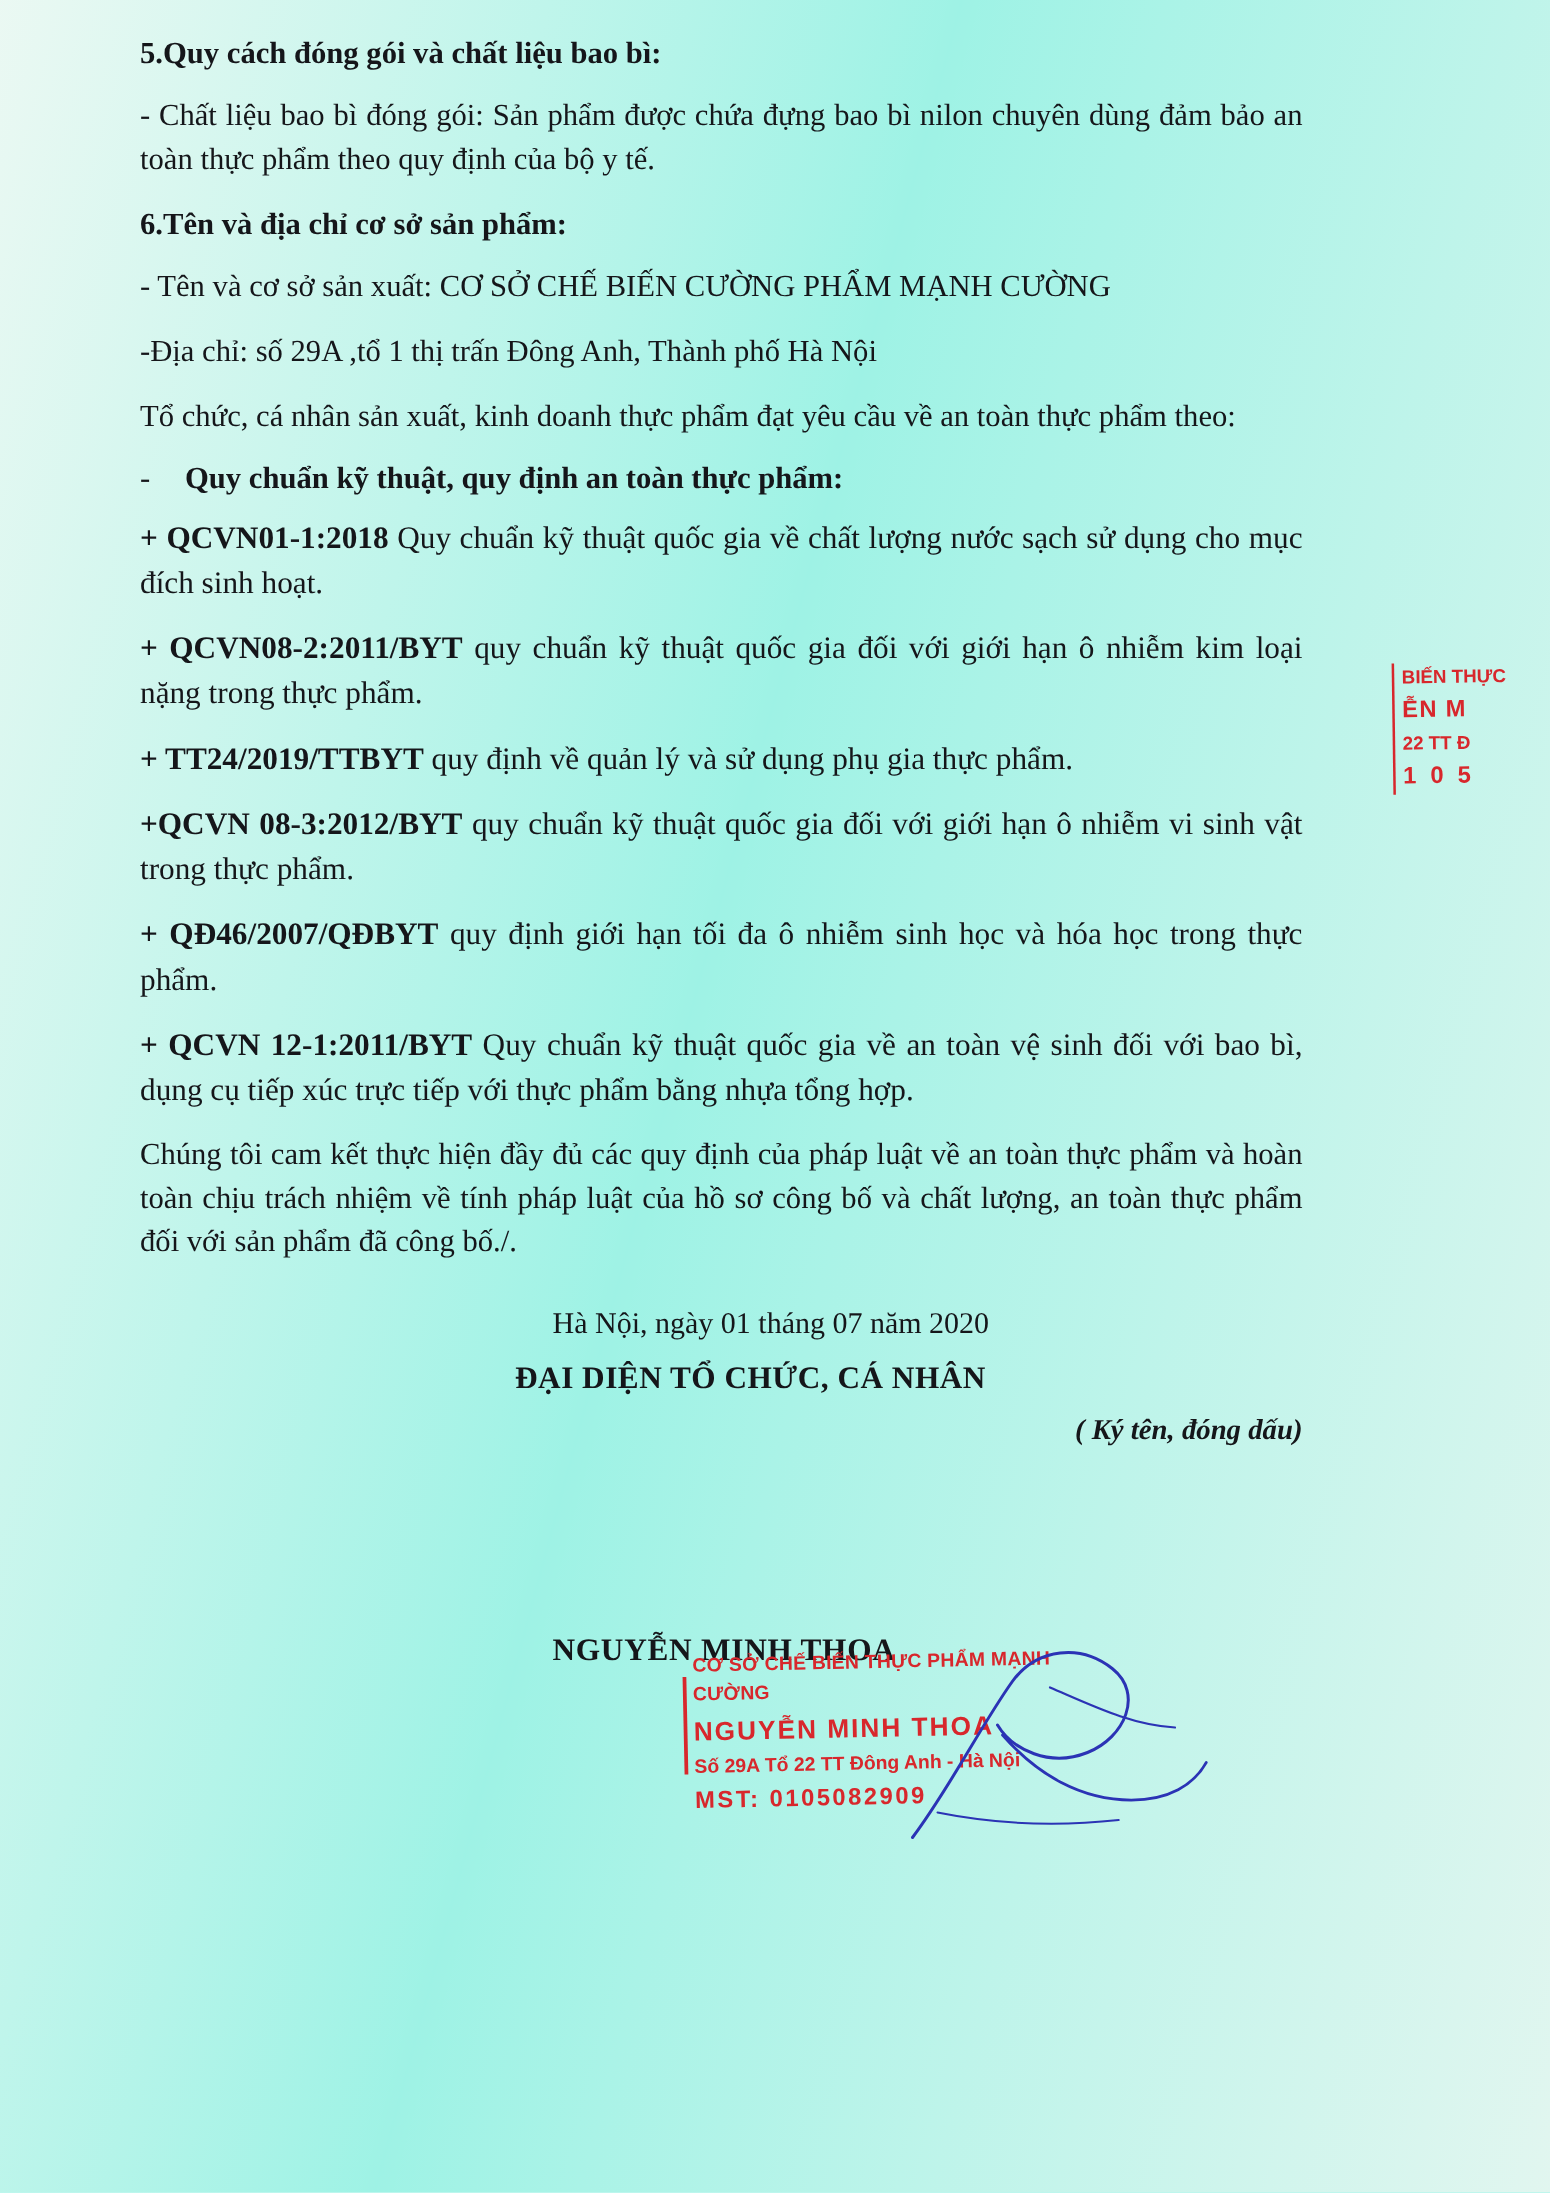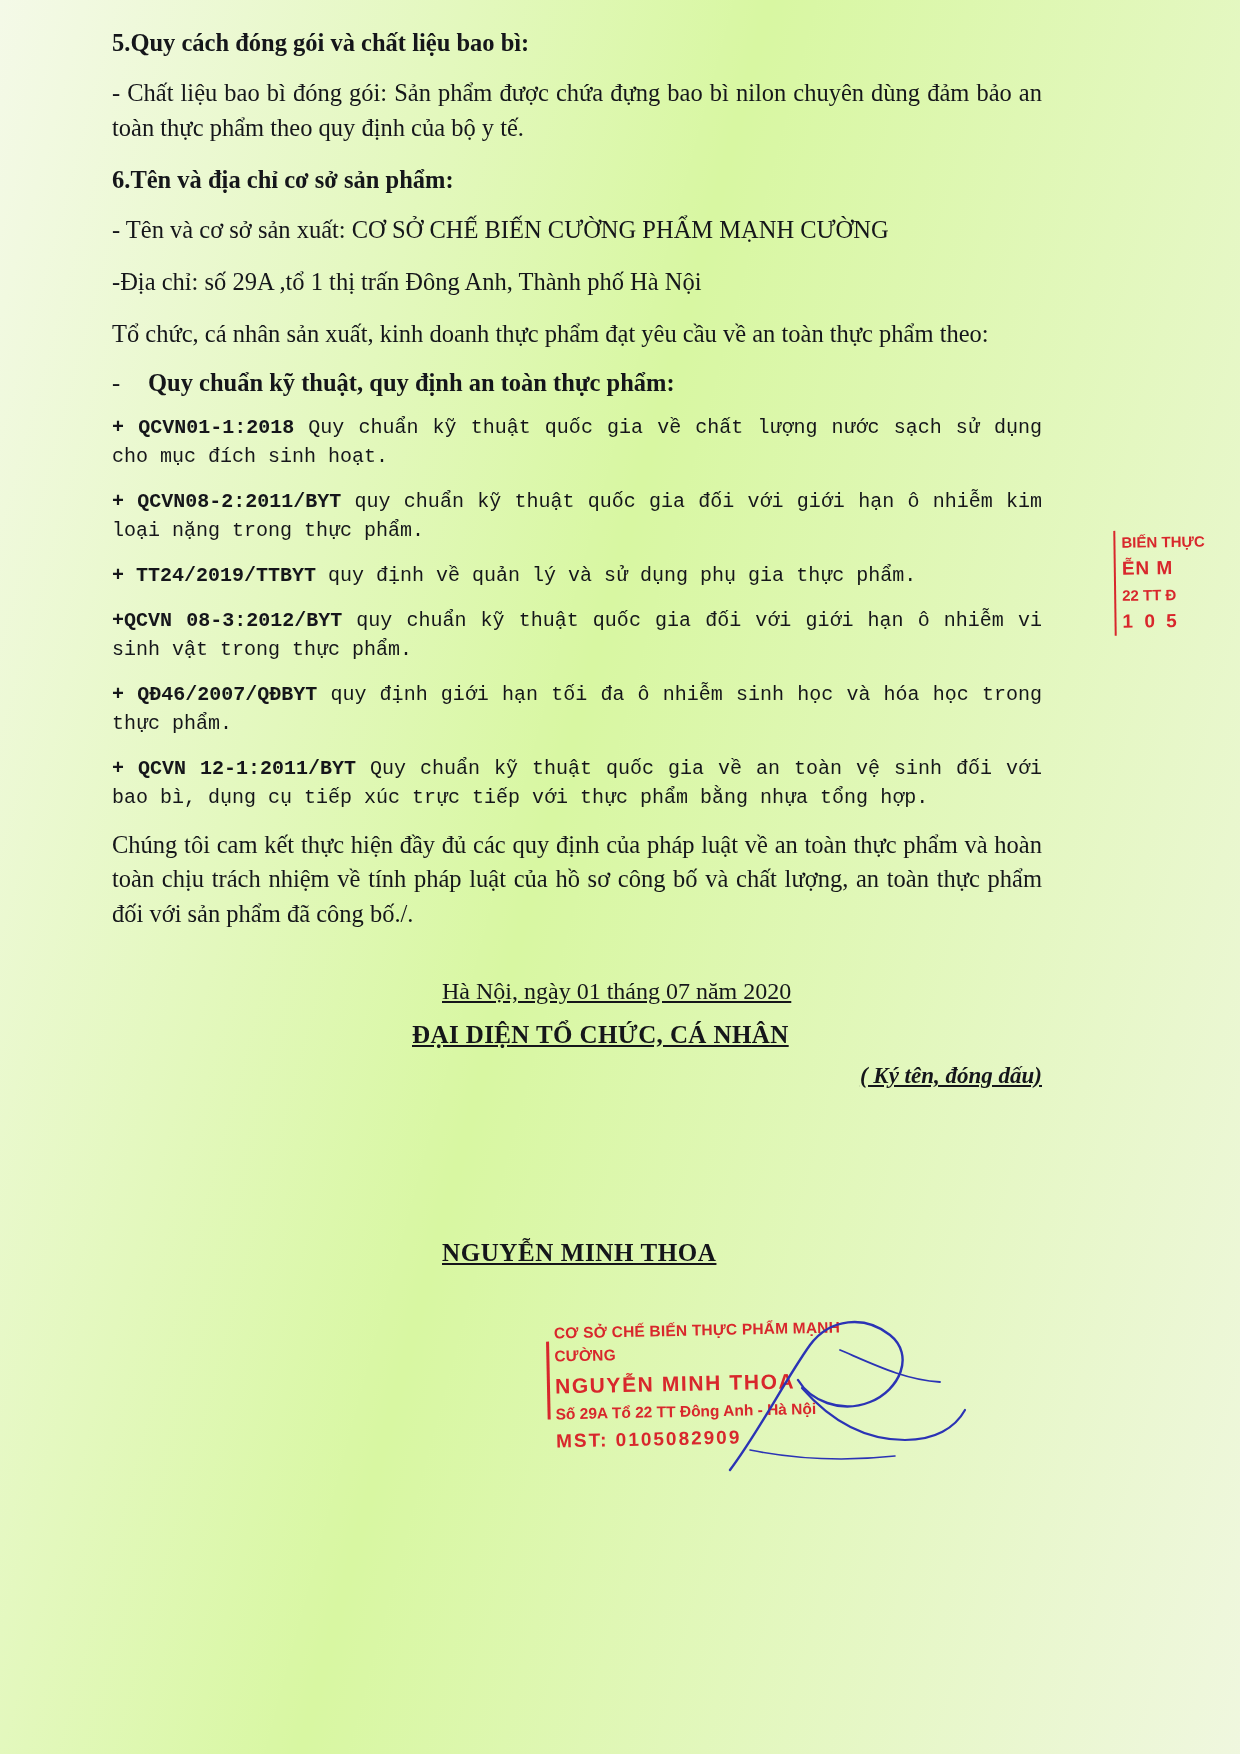--- a/index.html
+++ b/index.html
@@ -4,21 +4,21 @@
 <style>
   html, body {
     margin: 0;
     padding: 0;
     background: #ffffff;
   }
   .page {
     position: relative;
     width: 1240px;
     height: 1754px;
-    background: #bef264;
+    background: #5eead4;
     font-family: "Liberation Serif", "DejaVu Serif", serif;
     color: #15161a;
     overflow: hidden;
   }
   
   .page::before {
     content: "";
     position: absolute;
     inset: 0;
     background: linear-gradient(105deg, rgba(250,250,246,0.9) 0%, rgba(255,255,255,0.4) 45%, rgba(248,248,244,0.85) 100%);
@@ -60,33 +60,31 @@
     font-weight: bold;
     font-size: 24.5px;
     margin-bottom: 16px;
   }
   .bullet-hd .dash {
     display: inline-block;
     width: 36px;
     font-weight: normal;
   }
   .std {
-    font-size: 20px;
+    font-size: 25px;
     line-height: 1.45;
     text-align: justify;
     margin-bottom: 16px;
-    font-family: Liberation Mono, monospace;
   }
   .std b {
     font-weight: bold;
   }
   .sign-area {
-    margin-top: 46px;
+    margin-top: 34px;
     text-align: center;
-    text-decoration: underline;
   }
   .sign-date {
     font-size: 24px;
     margin-left: 330px;
     text-align: left;
     margin-bottom: 16px;
   }
   .sign-title {
     font-weight: bold;
     font-size: 25px;

